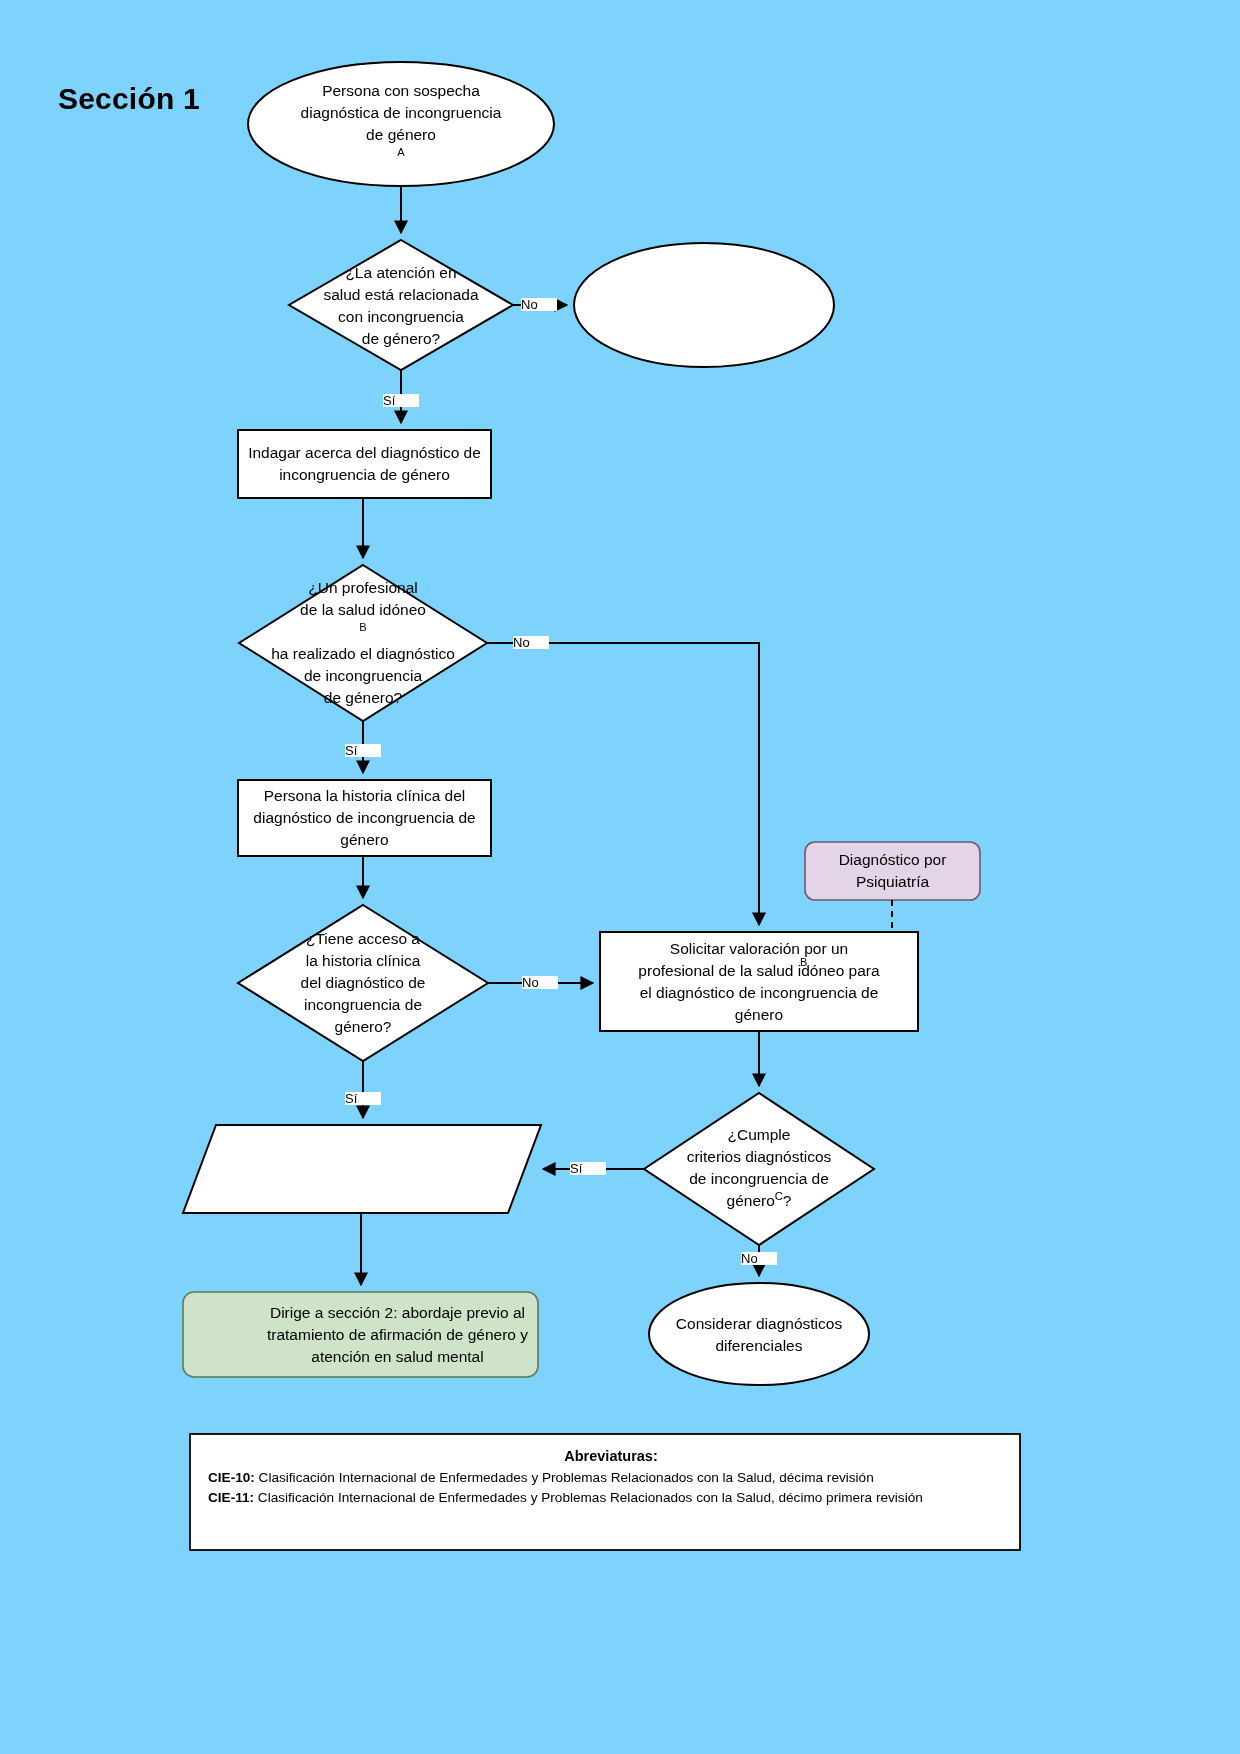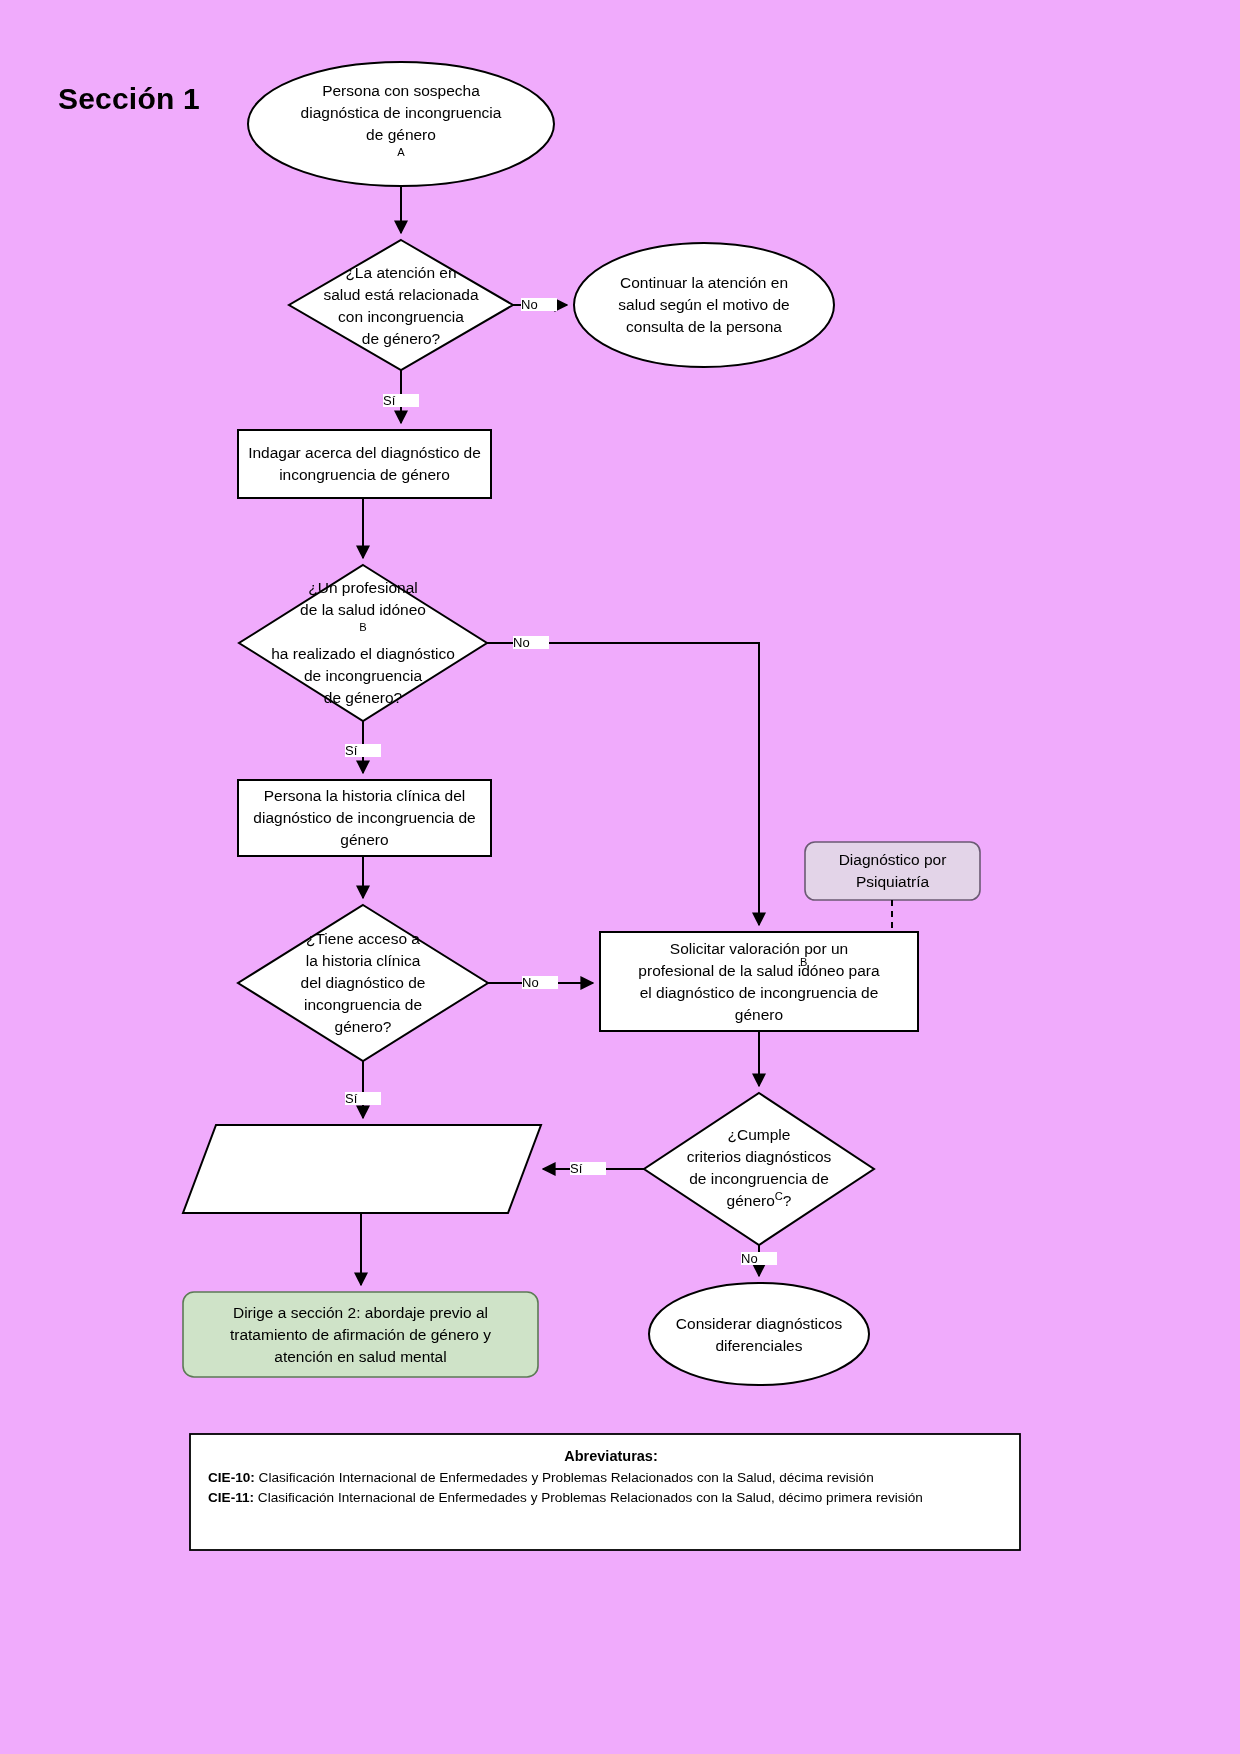--- a/index.html
+++ b/index.html
@@ -9,21 +9,21 @@
   }
   body {
     font-family: "Liberation Sans", sans-serif;
     color: #000000;
   }
   #page {
     position: relative;
     width: 1240px;
     height: 1754px;
     overflow: hidden;
-    background: #f0abfc;
+    background: #7dd3fc;
   }
   #flow-svg {
     position: absolute;
     left: 0;
     top: 0;
     width: 1240px;
     height: 1754px;
   }
   .section-title {
     position: absolute;
@@ -153,27 +153,20 @@
 
   <div class="node-label" style="left:281px; top:258px; width:240px; height:95px;">
     <div>
       <span>¿La atención en</span>
       <span>salud está relacionada</span>
       <span>con incongruencia</span>
       <span>de género?</span>
     </div>
   </div>
 
-  <div class="node-label" style="left:586px; top:268px; width:236px; height:74px;">
-    <div>
-      <span>Continuar la atención en</span>
-      <span>salud según el motivo de</span>
-      <span>consulta de la persona</span>
-    </div>
-  </div>
 
   <div class="node-label" style="left:238px; top:430px; width:253px; height:68px;">
     <div>
       <span>Indagar acerca del diagnóstico de</span>
       <span>incongruencia de género</span>
     </div>
   </div>
 
   <div class="node-label" style="left:239px; top:585px; width:248px; height:116px;">
     <div>
@@ -232,21 +225,21 @@
     </div>
   </div>
 
   <div class="node-label" style="left:655px; top:1310px; width:208px; height:50px;">
     <div>
       <span>Considerar diagnósticos</span>
       <span>diferenciales</span>
     </div>
   </div>
 
-  <div class="node-label" style="left:183px; top:1292px; width:355px; height:85px;">
+  <div class="node-label" style="left:183px; top:1292px; width:355px; height:85px;padding-left:37px;">
     <div>
       <span>Dirige a sección 2: abordaje previo al</span>
       <span>tratamiento de afirmación de género y</span>
       <span>atención en salud mental</span>
     </div>
   </div>
 
   <div class="edge-label" style="left:521px; top:298px; width:36px;">No</div>
 
   <div class="edge-label" style="left:383px; top:394px; width:36px;">Sí</div>

